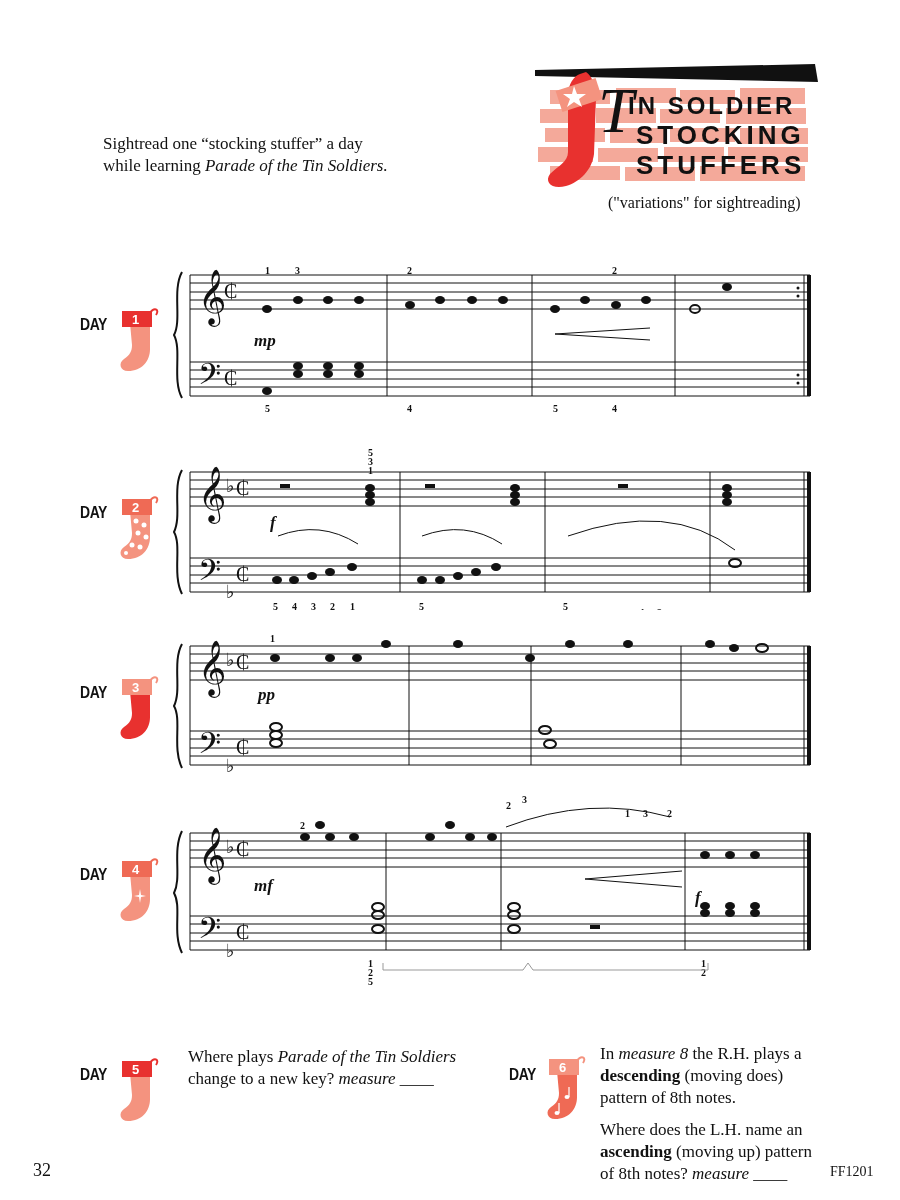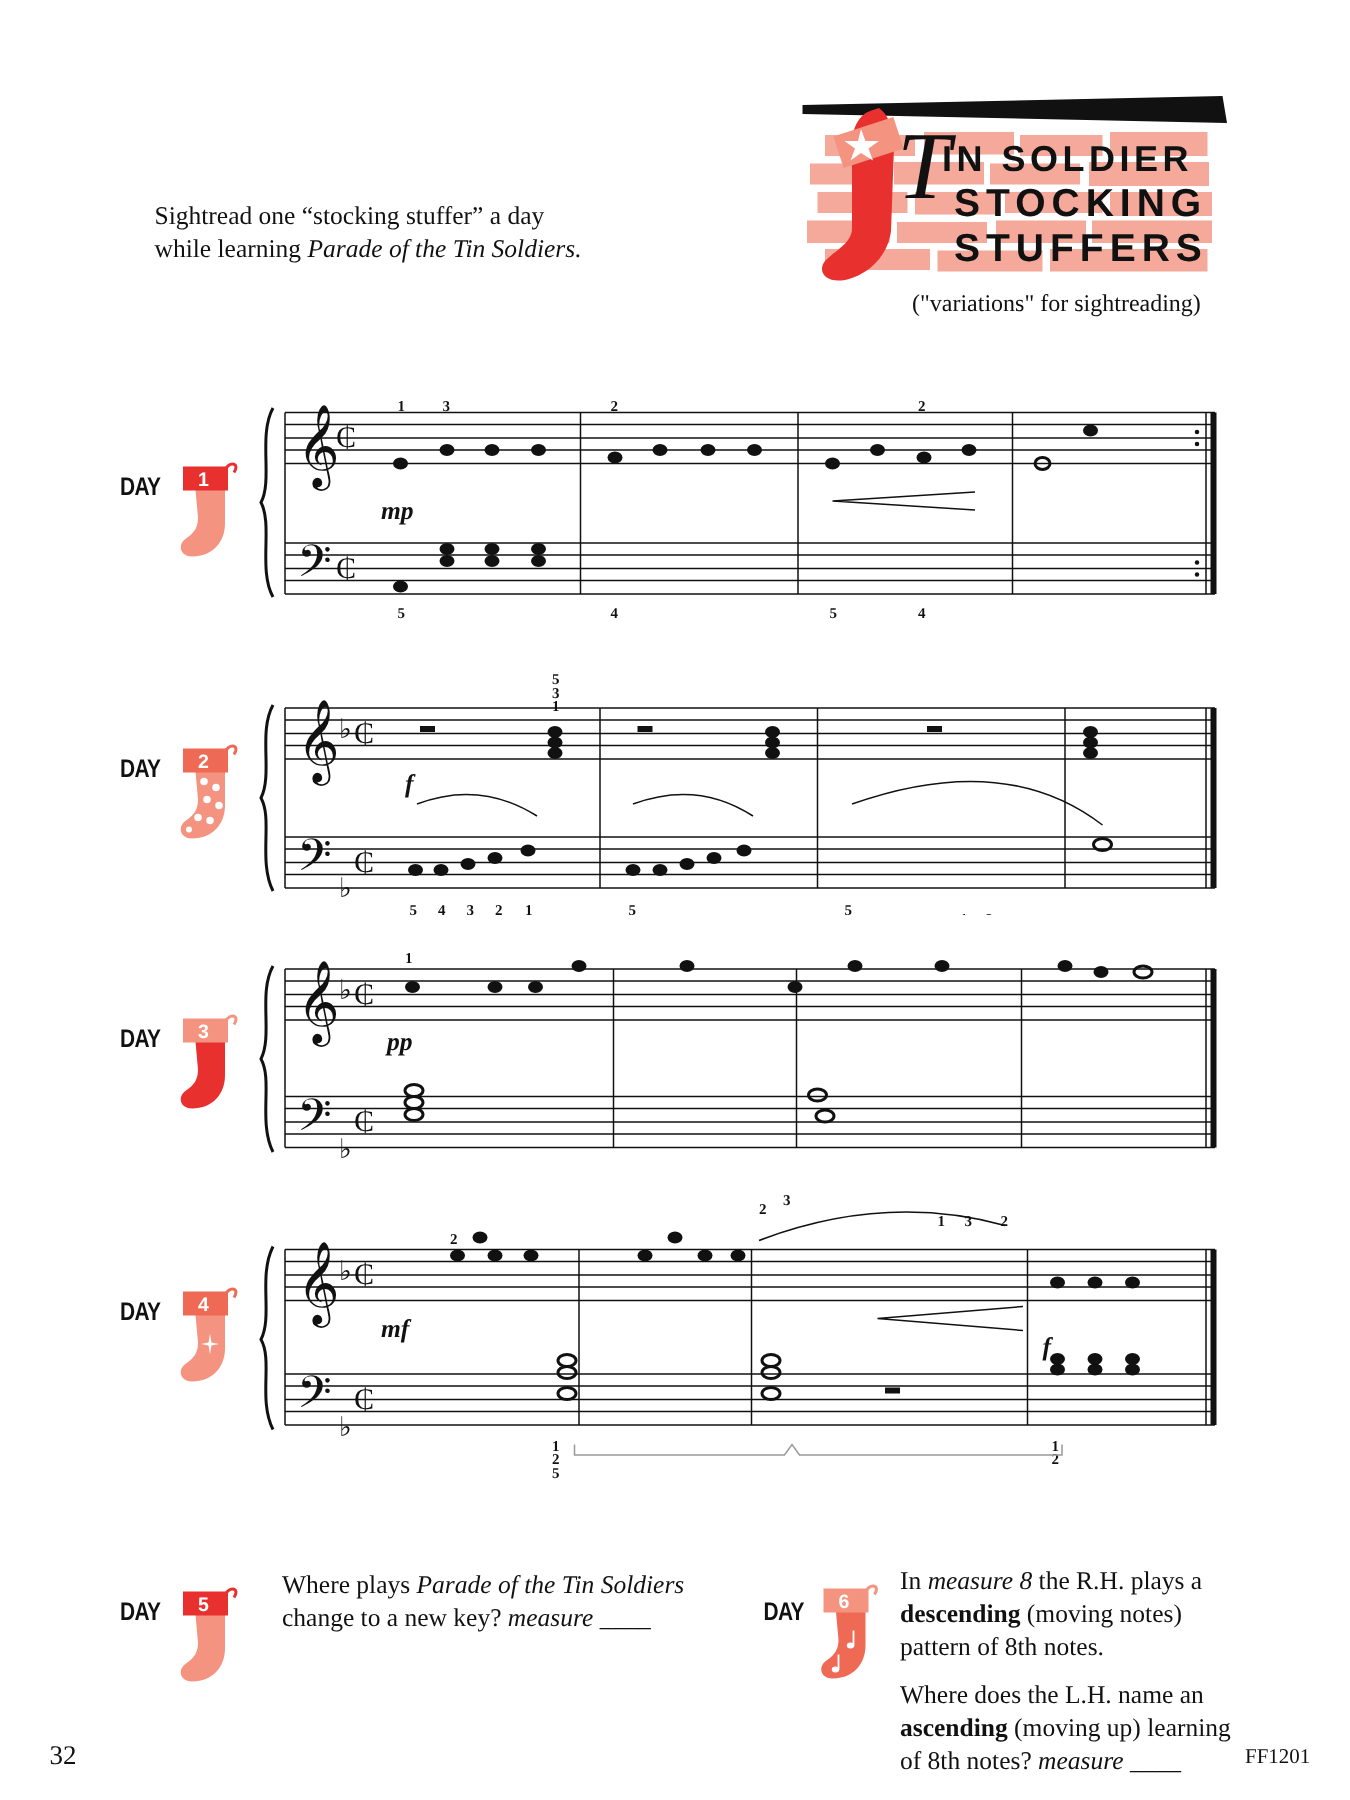--- a/index.html
+++ b/index.html
@@ -403,21 +403,21 @@
     </g>
 </svg>
 
 <div class="abs q" style="left:188px;top:1046px;">
   <p><span>Where plays </span><i>Parade of the Tin Soldiers</i><br>
      <span>change to a new key? </span><i>measure</i><span> ____</span></p>
 </div>
 
 <div class="abs q" style="left:600px;top:1015px;margin-top:28px;">
   <p><span>In </span><i>measure 8</i><span> the R.H. plays a</span><br>
-     <b>descending</b><span> (moving notes)</span><br>
+     <b>descending</b><span> (moving does)</span><br>
      <span>pattern of 8th notes.</span></p>
   <p><span>Where does the L.H. name an</span><br>
-     <b>ascending</b><span> (moving up) learning</span><br>
+     <b>ascending</b><span> (moving up) pattern</span><br>
      <span>of 8th notes? </span><i>measure</i><span> ____</span></p>
 </div>
 
 <div class="abs pnum">32</div>
 <div class="abs code">FF1201</div>
 
 </body></html>

